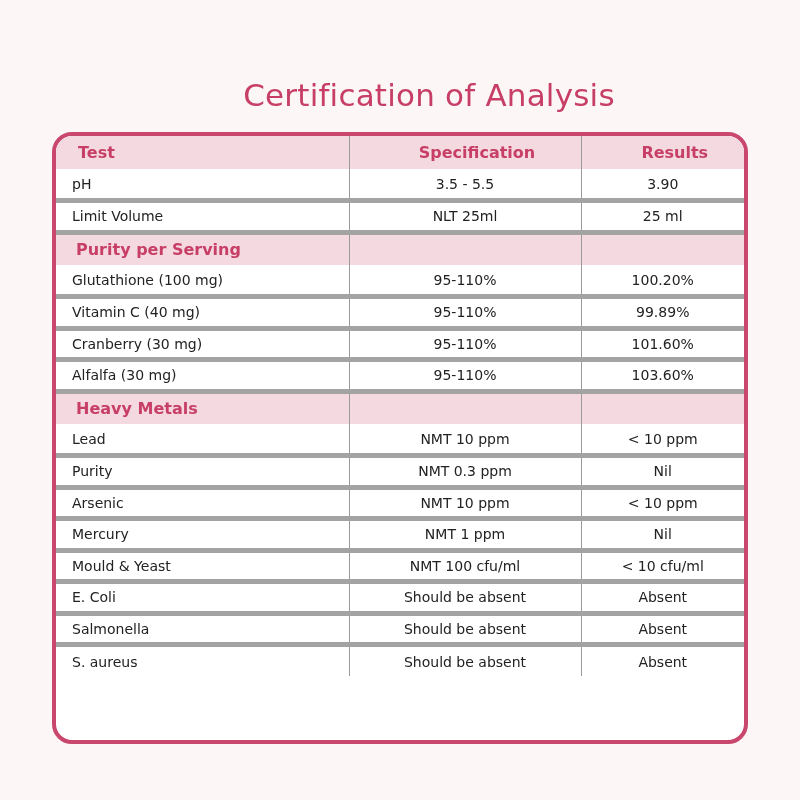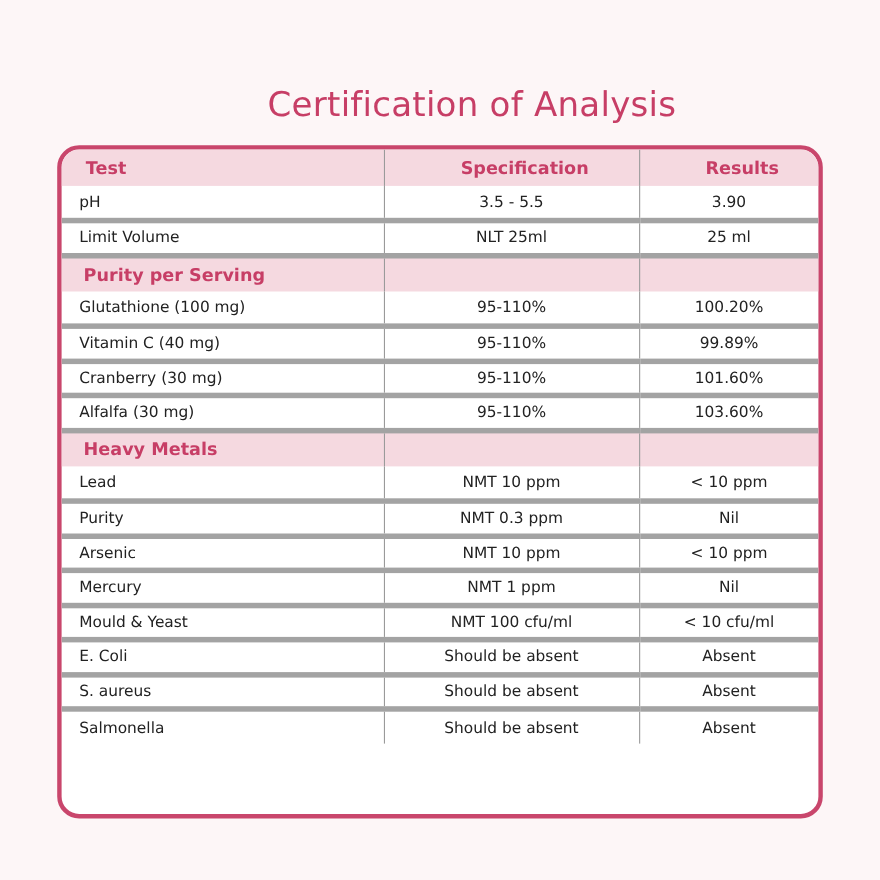--- a/index.html
+++ b/index.html
@@ -118,24 +118,24 @@
         <td class="name">Mould &amp; Yeast</td>
         <td class="spec">NMT 100 cfu/ml</td>
         <td class="res">&lt; 10 cfu/ml</td>
       </tr>
       <tr>
         <td class="name">E. Coli</td>
         <td class="spec">Should be absent</td>
         <td class="res">Absent</td>
       </tr>
       <tr>
-        <td class="name">S. aureus</td>
+        <td class="name">Salmonella</td>
         <td class="spec">Should be absent</td>
         <td class="res">Absent</td>
       </tr>
       <tr>
-        <td class="name">Salmonella</td>
+        <td class="name">S. aureus</td>
         <td class="spec">Should be absent</td>
         <td class="res">Absent</td>
       </tr>
     </tbody>
   </table>
 </div>
 
 </body></html>

